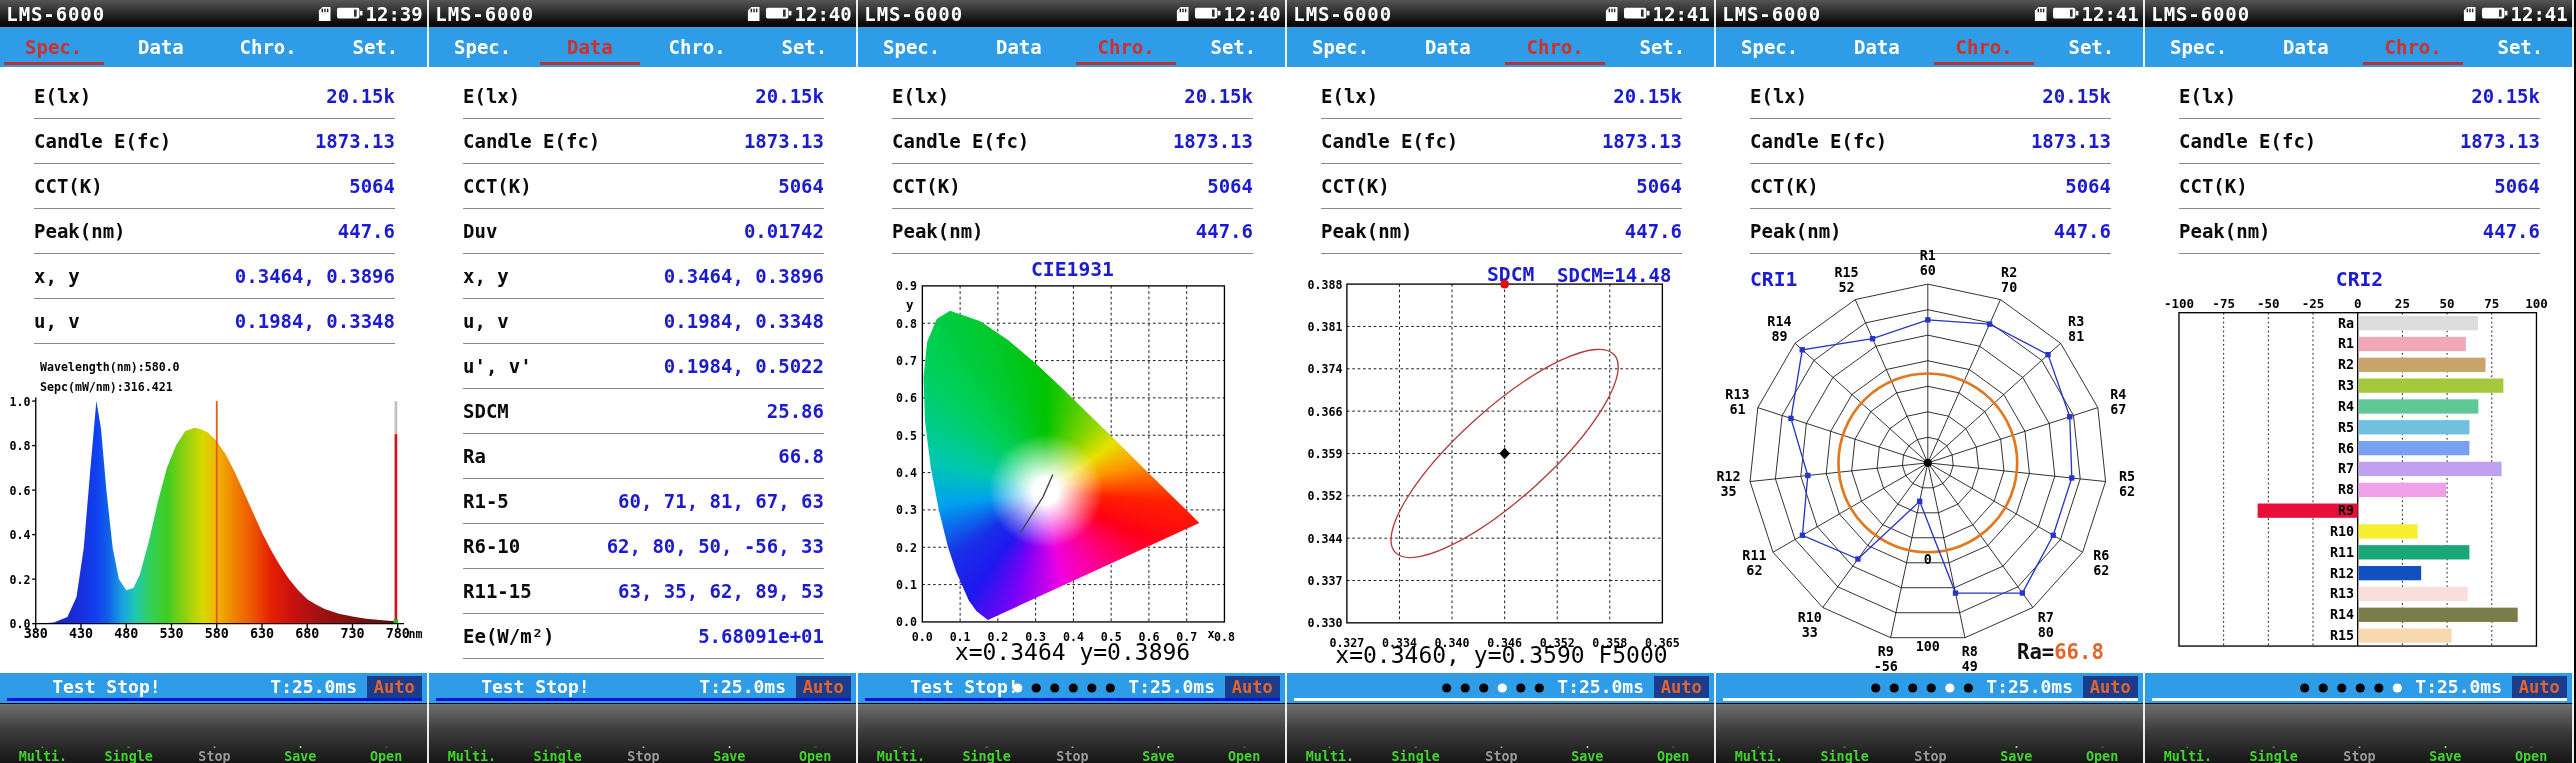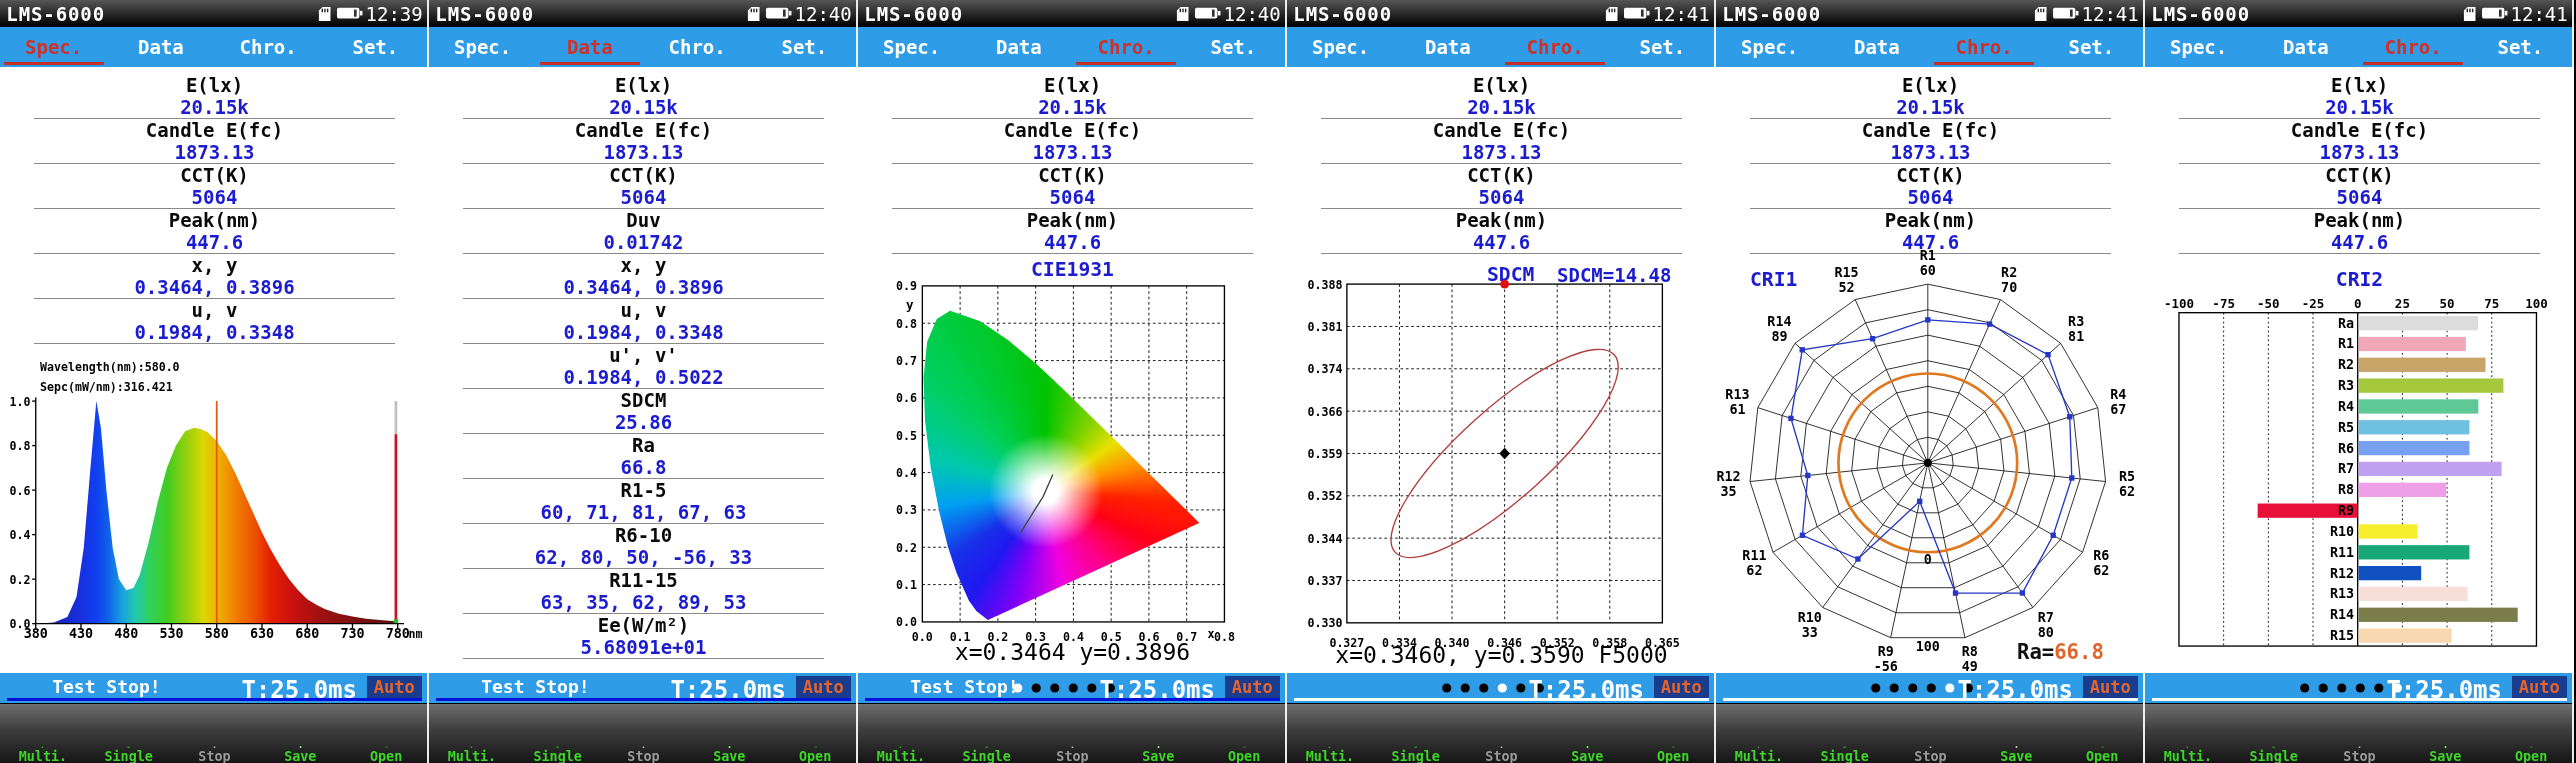--- a/index.html
+++ b/index.html
@@ -5,50 +5,50 @@
   html,body{margin:0;padding:0;background:#000;}
   body{width:2576px;height:764px;overflow:hidden;font-family:"DejaVu Sans Mono",monospace;}
   #screens{display:flex;width:2576px;height:764px;}
   .panel{position:relative;flex:0 0 429px;width:429px;height:764px;background:#fff;overflow:hidden;}
   .panel::after{content:"";position:absolute;top:0;bottom:0;right:0;width:1.8px;background:rgba(255,255,255,.9);}
   svg{display:block;}
   
   .titlebar{position:absolute;top:0;left:0;right:0;height:27px;background:linear-gradient(#565656,#1c1c1c 65%,#000);color:#fff;display:flex;align-items:center;padding:0 6.3px;box-sizing:border-box;}
   .ttl{font-size:19px;font-weight:bold;letter-spacing:0.9px;flex:1;}
   .ticons{display:flex;align-items:center;gap:4.5px;}
-  .time{font-size:19px;font-weight:normal;margin-left:2.7px;}
+  .time{font-size:19px;font-weight:bold;margin-left:2.7px;}
   
   .tabbar{position:absolute;top:27px;left:0;right:0;height:40px;background:#2f9ce8;display:flex;}
   .tab{flex:1;display:flex;align-items:center;justify-content:center;font-size:19px;font-weight:bold;color:#fff;position:relative;cursor:pointer;}
   .tab.active{color:#d03028;}
   .tab.active::after{content:"";position:absolute;left:3.6px;right:3.6px;bottom:1.8px;height:3.6px;background:#c03028;}
   
   .rows{position:absolute;top:74px;left:0;right:0;}
-  .row{height:45px;margin:0 34px;display:flex;justify-content:space-between;align-items:center;border-bottom:1.8px solid #8a8a8a;box-sizing:border-box;flex-direction:column;}
+  .row{height:45px;margin:0 34px;display:flex;justify-content:space-between;align-items:center;border-bottom:1.8px solid #8a8a8a;box-sizing:border-box;}
   .rl{font-size:19px;font-weight:bold;color:#0a0a0a;white-space:pre;}
   .rv{font-size:19px;font-weight:bold;color:#1b1bd0;white-space:pre;}
   
   .chart{position:absolute;left:0;}
   .cinfo{position:absolute;left:40px;font-size:11.6px;font-weight:bold;color:#000;}
   .ctitle{position:absolute;font-weight:bold;color:#1b1bd0;}
   .cfooter{position:absolute;left:0;right:0;text-align:center;font-size:23px;font-weight:normal;color:#000;}
   .ralab{position:absolute;left:301px;top:640px;font-size:20.6px;font-weight:bold;color:#111;}
   .ralab .rav{color:#e0662c;}
   .cieshape{position:absolute;left:64px;top:286px;width:302px;height:336px;
     background:
       radial-gradient(circle at 41% 61%, #ffffff 0 12.5px, rgba(255,255,255,0) 57px),
       conic-gradient(from 0deg at 41% 61%,
         #00c400 0deg,#8cd400 35deg,#e8e000 55deg,#ff9000 75deg,#ff2000 95deg,
         #ff0018 115deg,#ff0080 140deg,#f000e0 170deg,#8000f8 195deg,#2018f0 215deg,
         #1830e8 235deg,#00a0f0 262deg,#00c8b0 285deg,#00d060 315deg,#00c400 360deg);
     clip-path:polygon(21.8% 99.4%,18.0% 96.7%,15.5% 93.6%,11.4% 85.3%,8.6% 77.7%,5.7% 67.2%,2.9% 54.1%,1.0% 40.2%,0.5% 27.2%,1.7% 16.6%,4.9% 9.8%,9.3% 7.4%,19.3% 10.5%,28.7% 16.2%,37.7% 23.1%,46.6% 30.6%,55.5% 38.4%,64.1% 45.9%,71.9% 52.9%,78.4% 58.6%,83.2% 62.9%,86.4% 65.7%,89.3% 68.2%,91.8% 70.5%);}
   
   .statusbar{position:absolute;top:673px;left:0;right:0;height:30px;background:#2f9ce8;}
   .stmsg{position:absolute;left:7.2px;top:2.7px;font-size:18px;font-weight:bold;color:#fff;margin-left:45px;}
-  .sttime{position:absolute;right:72px;top:2.7px;font-size:24px;font-weight:bold;color:#fff;}
+  .sttime{position:absolute;right:72px;top:2.7px;font-size:18px;font-weight:bold;color:#fff;}
   .stauto{position:absolute;right:7.2px;top:2.7px;width:55px;height:23px;background:#1a3c8c;color:#e4642c;font-size:17px;font-weight:bold;text-align:center;line-height:23px;cursor:pointer;}
   .stline{position:absolute;left:7.2px;right:7.2px;bottom:1.8px;height:3.6px;}
   .stline.blue{background:#0010d8;}
   .stline.white{background:#fff;}
   .dots{position:absolute;left:152px;top:0;}
   
   .toolbar{position:absolute;top:703px;left:0;right:0;bottom:0;background:linear-gradient(#6e6e6e,#3c3c3c 45%,#141414);border-top:1.8px solid #000;display:flex;box-sizing:border-box;}
   .tbtn{flex:1;display:flex;flex-direction:column;align-items:center;padding-top:3.6px;cursor:pointer;margin-top:38px;}
   .tbtn .lbl{font-size:13.4px;font-weight:bold;color:#3fd62a;margin-top:0.9px;}
   .tbtn.disabled .lbl{color:#9a9a9a;}

